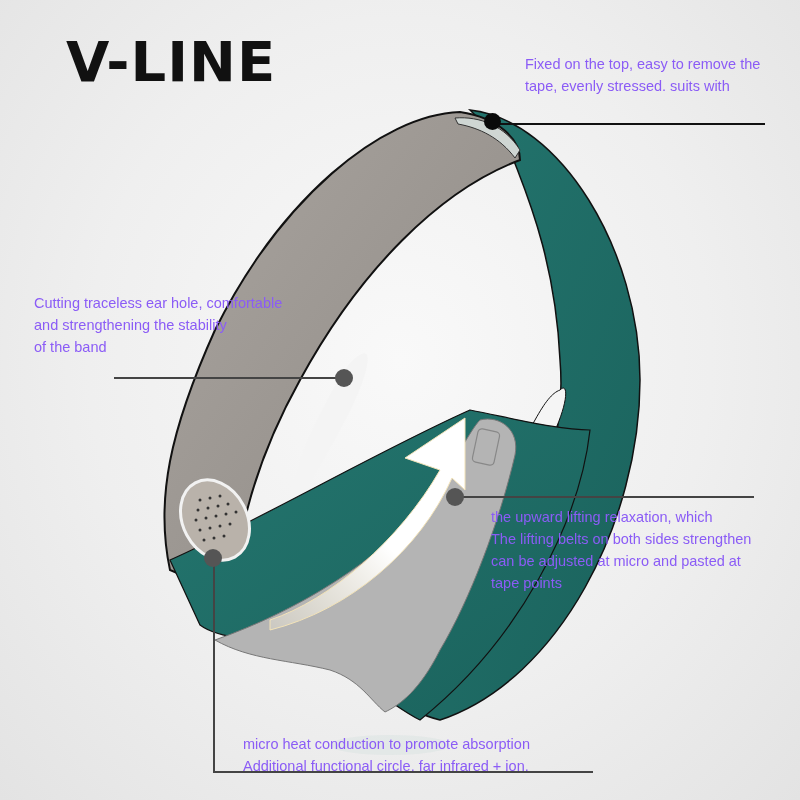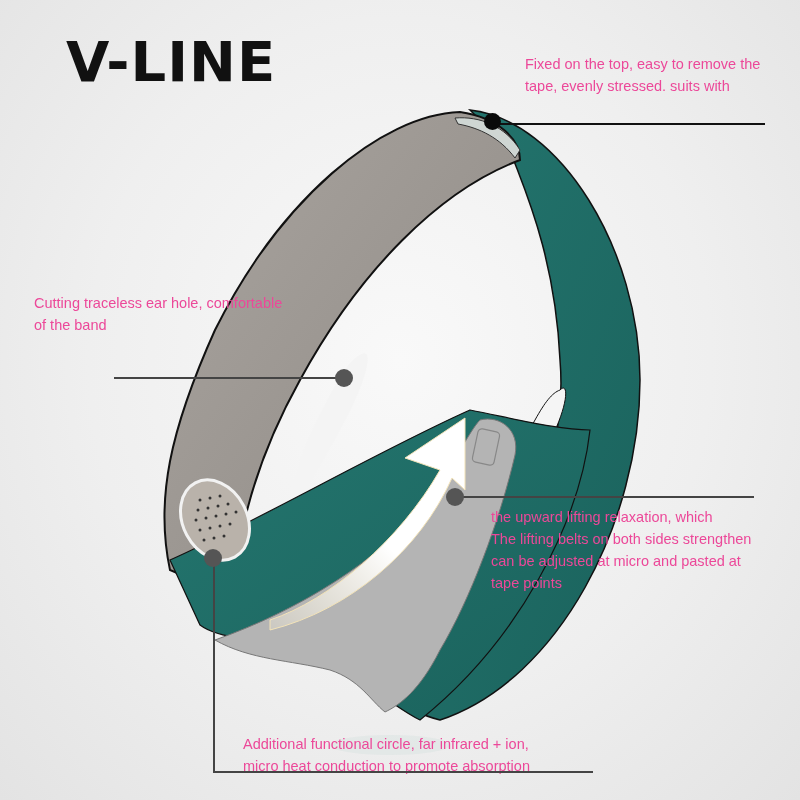--- a/index.html
+++ b/index.html
@@ -9,21 +9,21 @@
     font-family: "Liberation Sans", sans-serif;
   }
   .title {
     position: absolute; left: 36px; top: 34px;
     font-family: "DejaVu Sans", sans-serif;
     font-size: 56px; font-weight: bold; letter-spacing: 1px; color: #111;
     line-height: 1;
     margin-left: 30px;
   }
   .callout-text {
-    position: absolute; font-size: 14.5px; color: #ec4899; line-height: 22px;
+    position: absolute; font-size: 14.5px; color: #8b5cf6; line-height: 22px;
   }
   .line { position: absolute; background: #111; }
   .line.grey { background: #444; }
   .dot { position: absolute; border-radius: 50%; }
   svg.product { position: absolute; left: 0; top: 0; }
 </style>
 </head>
 <body>
 
 <svg class="product" width="800" height="800" viewBox="0 0 800 800">
@@ -100,33 +100,34 @@
 
 <div class="callout-text" style="left:525px; top:53px;">
   <div>Fixed on the top, easy to remove the</div>
   <div>tape, evenly stressed.  suits with</div>
 </div>
 <div class="line" style="left:494px; top:123px; width:271px; height:2px;"></div>
 <div class="dot" style="left:484px; top:113px; width:17px; height:17px; background:#0a0a0a;"></div>
 
 <div class="callout-text" style="left:34px; top:292px;">
   <div>Cutting traceless ear hole, comfortable</div>
+  <div>and strengthening the stability</div>
   <div>of the band</div>
 </div>
 <div class="line grey" style="left:114px; top:377px; width:230px; height:2px;"></div>
 <div class="dot" style="left:335px; top:369px; width:18px; height:18px; background:#555;"></div>
 
 <div class="callout-text" style="left:491px; top:506px;">
   <div>the upward lifting relaxation, which</div>
   <div>The lifting belts on both sides strengthen</div>
   <div>can be adjusted at micro and pasted at</div>
   <div>tape points</div>
 </div>
 <div class="line grey" style="left:456px; top:496px; width:298px; height:2px;"></div>
 <div class="dot" style="left:446px; top:488px; width:18px; height:18px; background:#555;"></div>
 
 <div class="callout-text" style="left:243px; top:733px;">
+  <div>micro heat conduction to promote absorption</div>
   <div>Additional functional circle, far infrared + ion,</div>
-  <div>micro heat conduction to promote absorption</div>
 </div>
 <div class="line grey" style="left:213px; top:558px; width:2px; height:214px;"></div>
 <div class="line grey" style="left:213px; top:771px; width:380px; height:2px;"></div>
 <div class="dot" style="left:204px; top:549px; width:18px; height:18px; background:#555;"></div>
 
 </body></html>

